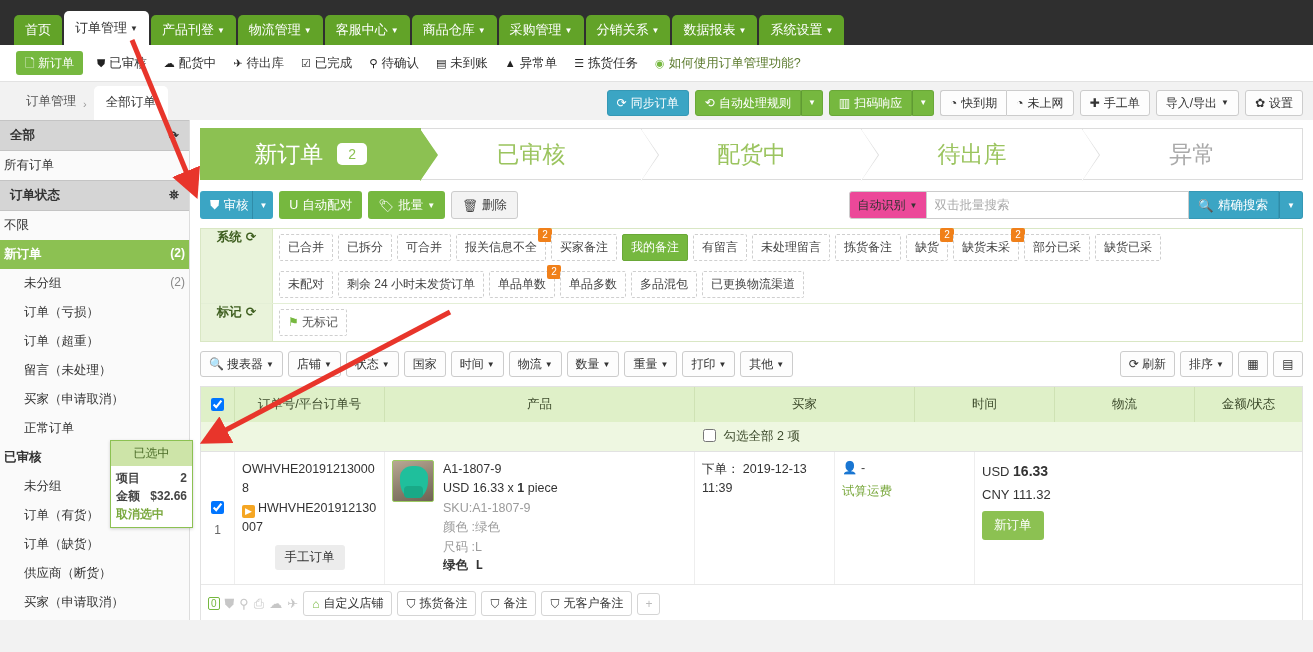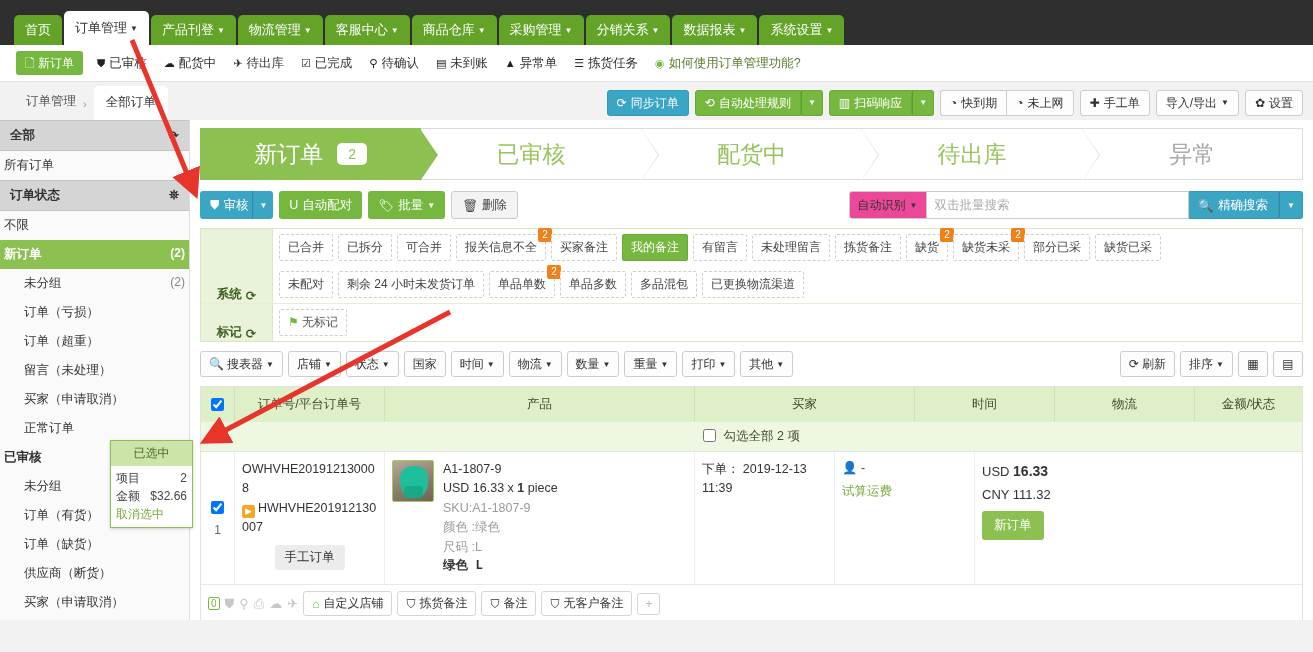--- a/index.html
+++ b/index.html
@@ -178,21 +178,21 @@
             border-left:1px solid #2f8ca8; border-radius:0 3px 3px 0;
             padding:0 7px; display:flex;align-items:center; cursor:pointer;}
 
   
   .tagpanel { border:1px solid #d9e7c4; margin-top:6px; }
   .tagrow { display:flex; border-bottom:1px solid #e4efd6; }
   .tagrow:last-child { border-bottom:none; }
   .taglbl {
     width: 72px; flex:none; background:#e9f3da; color:#3f5f20;
     font-size:12.5px; font-weight:bold;
-    display:flex; align-items:flex-end; justify-content:center; gap:4px;
+    display:flex; align-items:flex-start; justify-content:center; gap:4px;
     border-right:1px solid #d9e7c4;
   }
   .tagcell { flex:1; padding:5px 6px; display:flex; flex-wrap:wrap; gap:5px;
              background:#fff; }
   .tag {
     border:1px dashed #cfcfcf; background:#fff; color:#444;
     font-size:12px; padding: 4px 8px; border-radius:2px;
     position:relative; cursor:pointer; white-space:nowrap;
   }
   .tag.on { background:#76b83f; color:#fff; border:1px solid #6aa838; }
@@ -743,21 +743,21 @@
           </span>
         </div>
 
       </div>
 
     </div>
   </div>
 
   <div style="position:absolute; left:110px; top:440px; width:83px; border:1px solid #8cc152; background:#fff; z-index:60; box-shadow:0 1px 3px rgba(0,0,0,.18);">
     <div style="background:#cde4a8; color:#4a6b27; text-align:center; font-size:12px; padding:4px 0;">已选中</div>
-    <div style="padding:3px 5px 4px;">
+    <div style="padding:3px 5px 4px;font-weight:bold;">
       <div style="display:flex;justify-content:space-between;font-size:12px;color:#444;line-height:1.5">
         <span>项目</span>
         <span>2</span>
       </div>
       <div style="display:flex;justify-content:space-between;font-size:12px;color:#444;line-height:1.5">
         <span>金额</span>
         <span>$32.66</span>
       </div>
       <div style="font-size:12px;color:#7ba93f;cursor:pointer;line-height:1.5">取消选中</div>
     </div>

